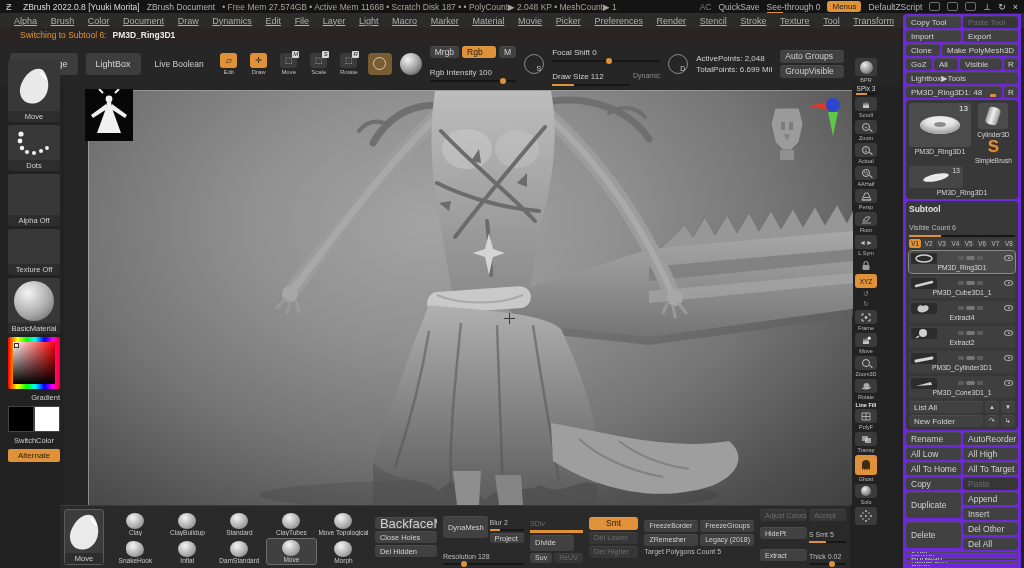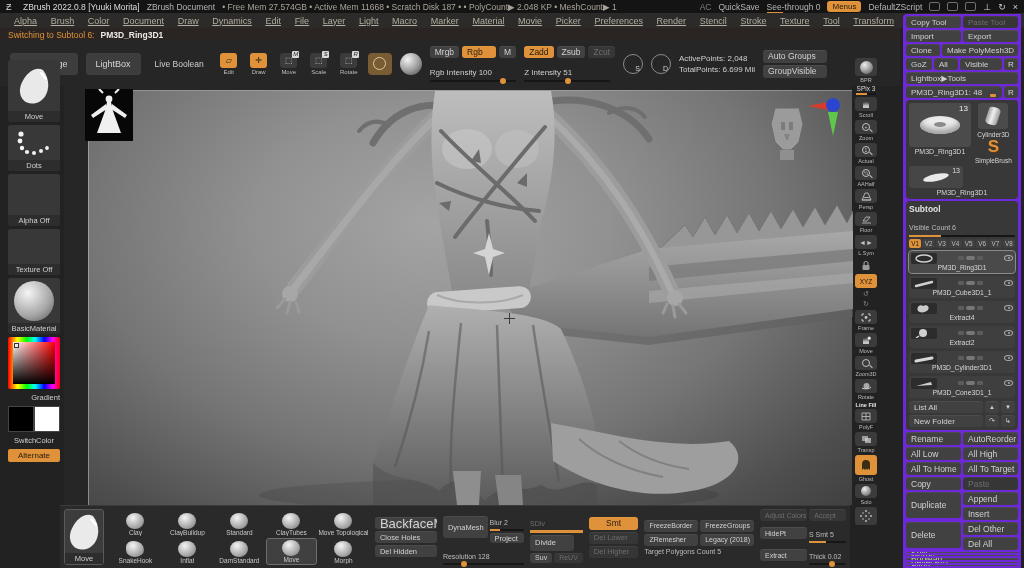--- a/index.html
+++ b/index.html
@@ -29,21 +29,21 @@
   .tb-ico { width:11px; height:9px; border:1px solid #6f6f6f; border-radius:2px; }
   .tb-x { color:#cfcfcf; font-size:9px; }
 
   
   #menubar { position:absolute; left:0; top:13px; width:1024px; height:15px; background:#2c2b29;
     display:flex; align-items:center; justify-content:space-between; padding:0 14px; }
   #menubar span { font-size:9px; color:#b3ada0;text-decoration:underline; }
 
   
   #statusbar { position:absolute; left:0; top:28px; width:900px; height:13px; background:#2a2522;
-    display:flex; align-items:center; gap:6px; padding:0 8px; }
+    display:flex; align-items:center; gap:6px; padding:0 20px; }
   #statusbar .pfx { color:#e0923a; font-size:8.5px; }
   #statusbar .sub { color:#eceae6; font-size:8.5px; font-weight:bold; }
 
   
   #toolbar { position:absolute; left:0; top:41px; width:900px; height:45px; background:#262626;
     display:flex; align-items:center; gap:8px; padding:0 10px; }
   .tb-tab { background:#3d3d3d; border-radius:3px; height:22px; padding:0 10px; display:flex;
     align-items:center; font-size:9px; color:#d6d6d6; }
   .mode { display:flex; flex-direction:column; align-items:center; gap:1px; width:22px; }
   .mode .ic { width:17px; height:15px; border-radius:3px; background:#3b3b3b; display:flex;
@@ -268,37 +268,41 @@
         <span class="btn" style="height:12px">M</span>
       </span>
       <span style="width:86px">
         <span class="lbl" style="font-size:8px">Rgb Intensity 100</span>
         <span class="slider" style="display:block;margin-top:1px">
             <i class="dot" style="left:82%"></i>
           </span>
       </span>
     </span>
 
-    <span class="stack">
-      <span class="row">
-        <span class="btn orange" style="height:12px">Zadd</span>
-        <span class="btn" style="height:12px">Zsub</span>
-        <span class="btn dim" style="height:12px">Zcut</span>
-      </span>
-      <span style="width:86px">
-        <span class="lbl" style="font-size:8px">Z Intensity 51</span>
-        <span class="slider" style="display:block;margin-top:1px">
-            <i class="dot" style="left:48%"></i>
-          </span>
-      </span>
-    </span>
 
     <span class="dial">
         <span>S</span>
       </span>
+    <span class="stack" style="width:108px">
+      <span>
+        <span class="lbl" style="font-size:8px">Focal Shift 0</span>
+        <span class="slider" style="display:block;margin-top:1px">
+            <i class="dot" style="left:50%"></i>
+          </span>
+      </span>
+      <span class="row">
+        <span style="flex:1">
+          <span class="lbl" style="font-size:8px">Draw Size 112</span>
+          <span class="slider" style="display:block;margin-top:1px">
+              <i class="fill" style="width:28%"></i>
+            </span>
+        </span>
+        <span class="tiny" style="color:#8a8a8a">Dynamic</span>
+      </span>
+    </span>
 
     <span class="dial">
         <span>D</span>
       </span>
     <span class="stack" style="gap:2px">
       <span class="lbl" style="font-size:8px">ActivePoints: 2,048</span>
       <span class="lbl" style="font-size:8px">TotalPoints: 6.699 Mil</span>
     </span>
     <span class="stack" style="gap:2px">
       <span class="btn" style="width:64px">Auto Groups</span>

